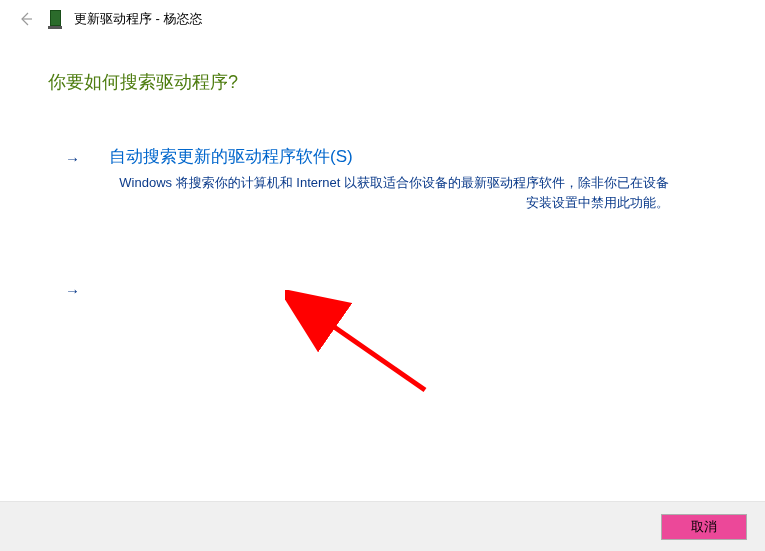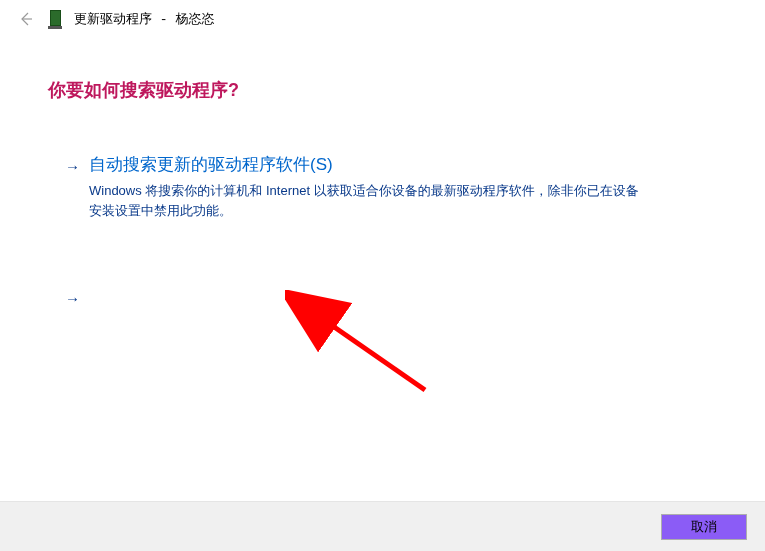--- a/index.html
+++ b/index.html
@@ -48,80 +48,80 @@
       position: absolute;
       left: 0px;
       bottom: 0px;
       width: 14px;
       height: 3px;
       background: #555;
     }
     .title-text {
       font-size: 13px;
       color: #000000;
-      font-family: Liberation Mono, monospace;
     }
     .content {
       padding: 20px 48px 0 48px;
     }
     .heading {
       font-size: 18px;
-      color: #be185d;
-      margin-top: 20px;
+      color: #4d7c0f;
+      margin-top: 12px;
       margin-bottom: 40px;
-      font-weight: bold;
+      font-weight: normal;
     }
     .options {
       margin-left: 6px;
     }
     .option {
       border: 1px solid transparent;
       padding: 10px 14px 16px 10px;
       margin-bottom: 36px;
       display: flex;
       cursor: pointer;
     }
     .opt-arrow {
       width: 18px;
       flex-shrink: 0;
       color: #0a3a8a;
       font-size: 15px;
       line-height: 24px;
       margin-right: 6px;
     }
-    .opt-body { flex: 1; }
+    .opt-body { flex: 1; margin-left: 20px; }
     .opt-title {
       color: #0066cc;
       font-size: 17px;
       line-height: 24px;
       margin-bottom: 4px;
     }
     .opt-desc {
       color: #0a3a8a;
       font-size: 13px;
       line-height: 20px;
       max-width: 560px;
+      text-align: right;
     }
     .footer {
       position: absolute;
       left: 0;
       right: 0;
       bottom: 0;
       height: 50px;
       background: #f0f0f0;
       border-top: 1px solid #e5e5e5;
       display: flex;
       justify-content: flex-end;
       align-items: center;
       padding-right: 18px;
     }
     .btn {
       min-width: 86px;
       height: 26px;
-      background: #8b5cf6;
+      background: #ec4899;
       border: 1px solid #adadad;
       font-size: 13px;
       font-family: inherit;
       cursor: pointer;
     }
     .annotation-arrow {
       position: absolute;
       left: 285px;
       top: 290px;
       pointer-events: none;

